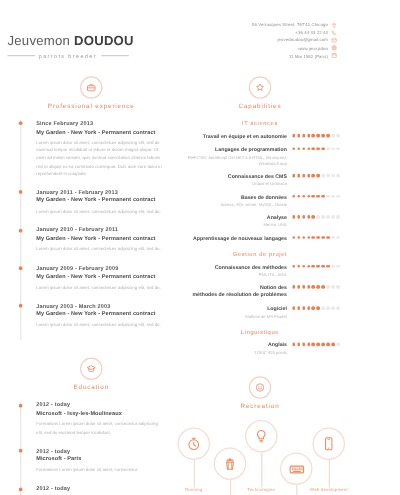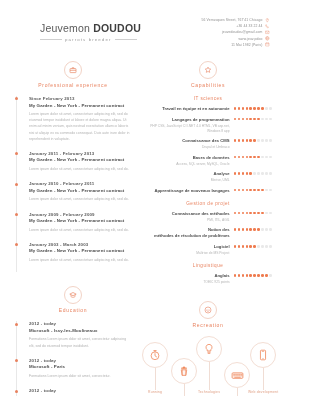--- a/index.html
+++ b/index.html
@@ -7,21 +7,21 @@
     width:280px;height:396px;
     background:#ffffff;
     font-family:"Liberation Sans", sans-serif;
     color:#555;
     overflow:hidden;
     position:relative;
   }
   .page{width:280px;height:396px;position:relative;box-sizing:border-box;}
 
   
-  .header{display:flex;justify-content:space-between;align-items:center;padding:16px 10px 0 40px;}
+  .header{display:flex;justify-content:space-between;align-items:flex-end;padding:16px 10px 0 6px;}
   .name-block{padding-top:2px;}
   .name{font-size:10.5px;color:#5a5a5a;letter-spacing:.2px;white-space:nowrap;}
   .name b{font-weight:bold;color:#3f3f3f;}
   .subtitle-row{display:flex;align-items:center;gap:3px;margin-top:3px;}
   .sub-rule{height:1px;background:#cfcfcf;flex:0 0 22px;}
   .subtitle{font-size:4.4px;color:#9b9b9b;letter-spacing:1.1px;white-space:nowrap;}
 
   .contact{display:flex;flex-direction:column;align-items:flex-end;gap:1.5px;padding-top:2px;}
   .contact-row{display:flex;align-items:center;justify-content:flex-end;gap:3px;}
   .contact-text{font-size:3.4px;color:#8e8e8e;letter-spacing:.1px;white-space:nowrap;}

